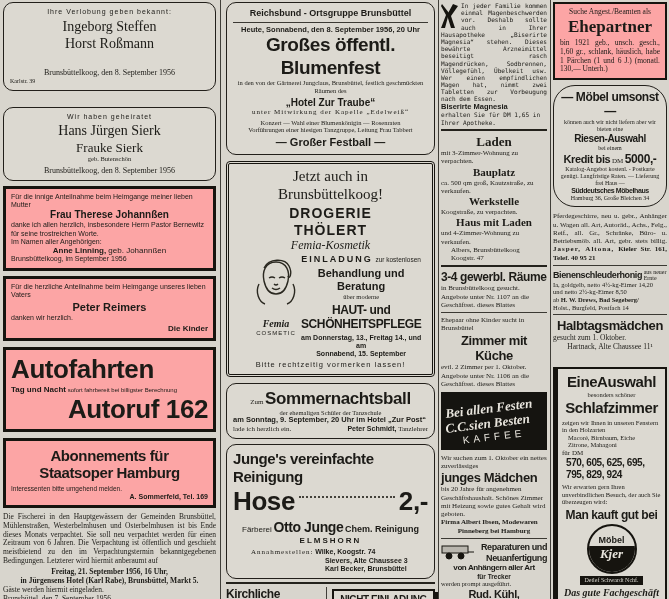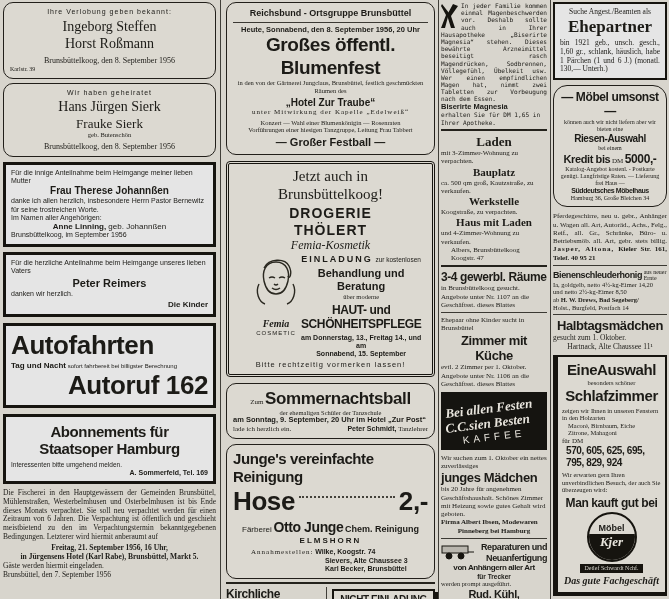--- a/index.html
+++ b/index.html
@@ -10,24 +10,24 @@
   #col2{left:226px;width:209px;}
   #col3{left:441px;width:106px;}
   #col4{left:553px;width:114px;}
   .vrule{position:absolute;top:0;bottom:0;width:1px;background:#403e38;}
   .sans{font-family:"Liberation Sans",sans-serif;}
   .serif{font-family:"Liberation Serif",serif;}
   .b{font-weight:bold;} .i{font-style:italic;} .c{text-align:center;} .r{text-align:right;}
   .j{text-align:justify;} .sp{letter-spacing:2px;} .sp1{letter-spacing:1px;}
   .cond{letter-spacing:-0.4px;}
   .ad-round{border:1.5px solid #221f1a;border-radius:10px;padding:5px 6px;background:#dcd9d1;}
-  .ad-thick{border:3px solid #16140f;padding:4px 5px;background:#e5e5e5;}
+  .ad-thick{border:3px solid #16140f;padding:4px 5px;background:#fca5a5;}
   .ad-dbl{border:3px double #16140f;border-radius:4px;padding:4px 22px;background:#dcd9d1;}
   .ad-shadow{border:2px solid #16140f;box-shadow:3px 3px 0 #16140f;padding:3px 4px;background:#dcd9d1;}
-  .mt2{margin-top:2px;}.mt3{margin-top:3px;}.mt4{margin-top:4px;}.mt5{margin-top:5px;}.mt6{margin-top:6px;}
+  .mt2{margin-top:2px;}.mt3{margin-top:3px;}.mt4{margin-top:16px;}.mt5{margin-top:5px;}.mt6{margin-top:6px;}
   .hr{border:0;border-top:1px solid #3b3933;margin:3px 0;}
   .hr2{border:0;border-top:2px solid #24221c;margin:3px 0;}
   .t6{font-size:6px;} .t65{font-size:6.5px;} .t7{font-size:7px;} .t75{font-size:7.5px;}
   .t8{font-size:8px;} .t9{font-size:9px;} .t10{font-size:10px;} .t11{font-size:11px;}
   .t12{font-size:12px;} .t13{font-size:13px;} .t14{font-size:14px;} .t15{font-size:15px;}
   .t17{font-size:17px;text-align:center;} .t19{font-size:19px;} .t26{font-size:26px;}
   .row{display:flex;align-items:center;}
   .leader{flex:1;border-bottom:2px dotted #44423b;margin:0 4px;transform:translateY(-4px);}
   .black-ad{background:#151410;color:#e8e5dd;padding:8px 4px 7px;margin:4px 0;}
   .black-ad .l1{transform:rotate(-7deg);}
@@ -281,21 +281,21 @@
   </div>
 
   <div id="col4" class="col">
 
     <div class="ad-thick" style="border-width:2px;">
       <div class="c t75">Suche Angest./Beamten als</div>
       <div class="c serif b t17">Ehepartner</div>
       <div class="j t75 mt2">bin 1921 geb., unsch. gesch., 1,60 gr., schlank, häuslich, habe 1 Pärchen (1 und 6 J.) (monatl. 130,— Unterh.)</div>
     </div>
 
-    <div class="ad-round mt5" style="border-radius:14px;padding:4px 5px;">
+    <div class="ad-round mt5" style="border-radius:22px;padding:4px 5px;">
       <div class="c sans b t12 cond">— Möbel umsonst —</div>
       <div class="c t6">können auch wir nicht liefern aber wir bieten eine</div>
       <div class="c sans b t10 cond">Riesen-Auswahl</div>
       <div class="c t6">bei einem</div>
       <div class="c"><span class="sans b t11 cond">Kredit bis</span> <span class="t7">DM</span> <span class="sans b t12 cond">5000,-</span></div>
       <div class="c t6">Katalog-Angebot kostenl. - Postkarte genügt. Langfristige Raten. — Lieferung frei Haus —</div>
       <div class="c sans b t7 cond">Süddeutsches Möbelhaus</div>
       <div class="c t6">Hamburg 36, Große Bleichen 34</div>
     </div>
 

